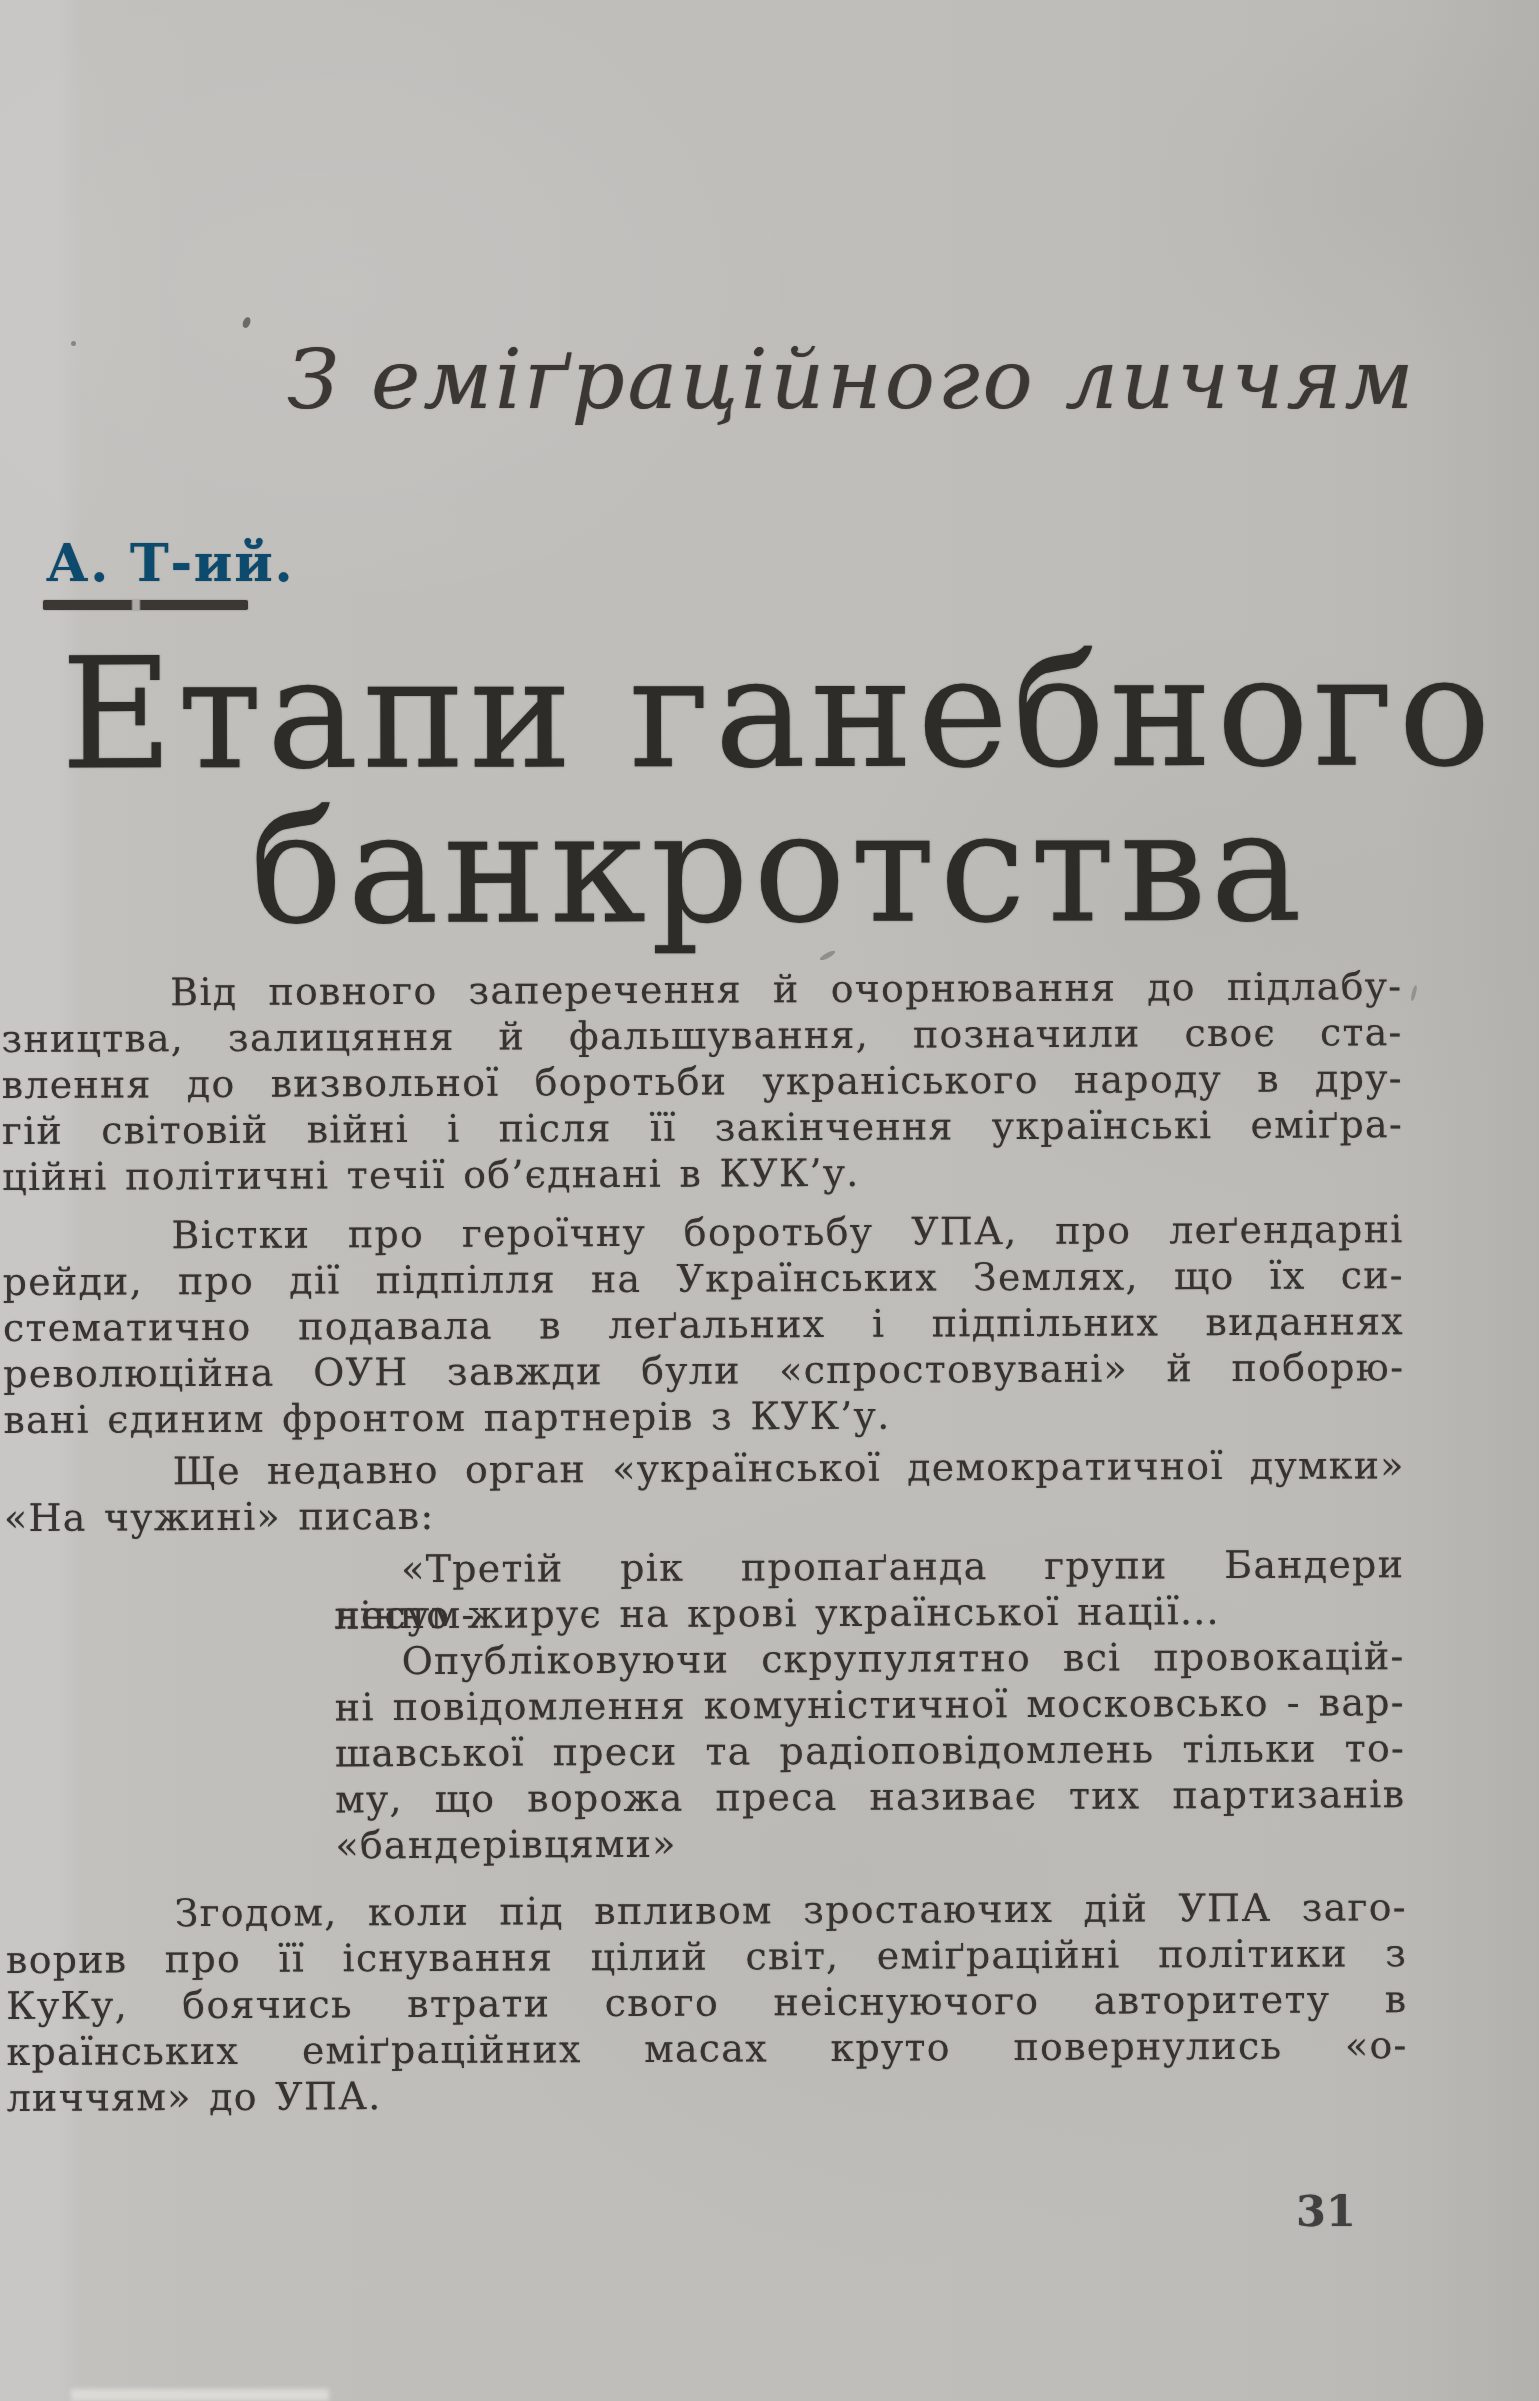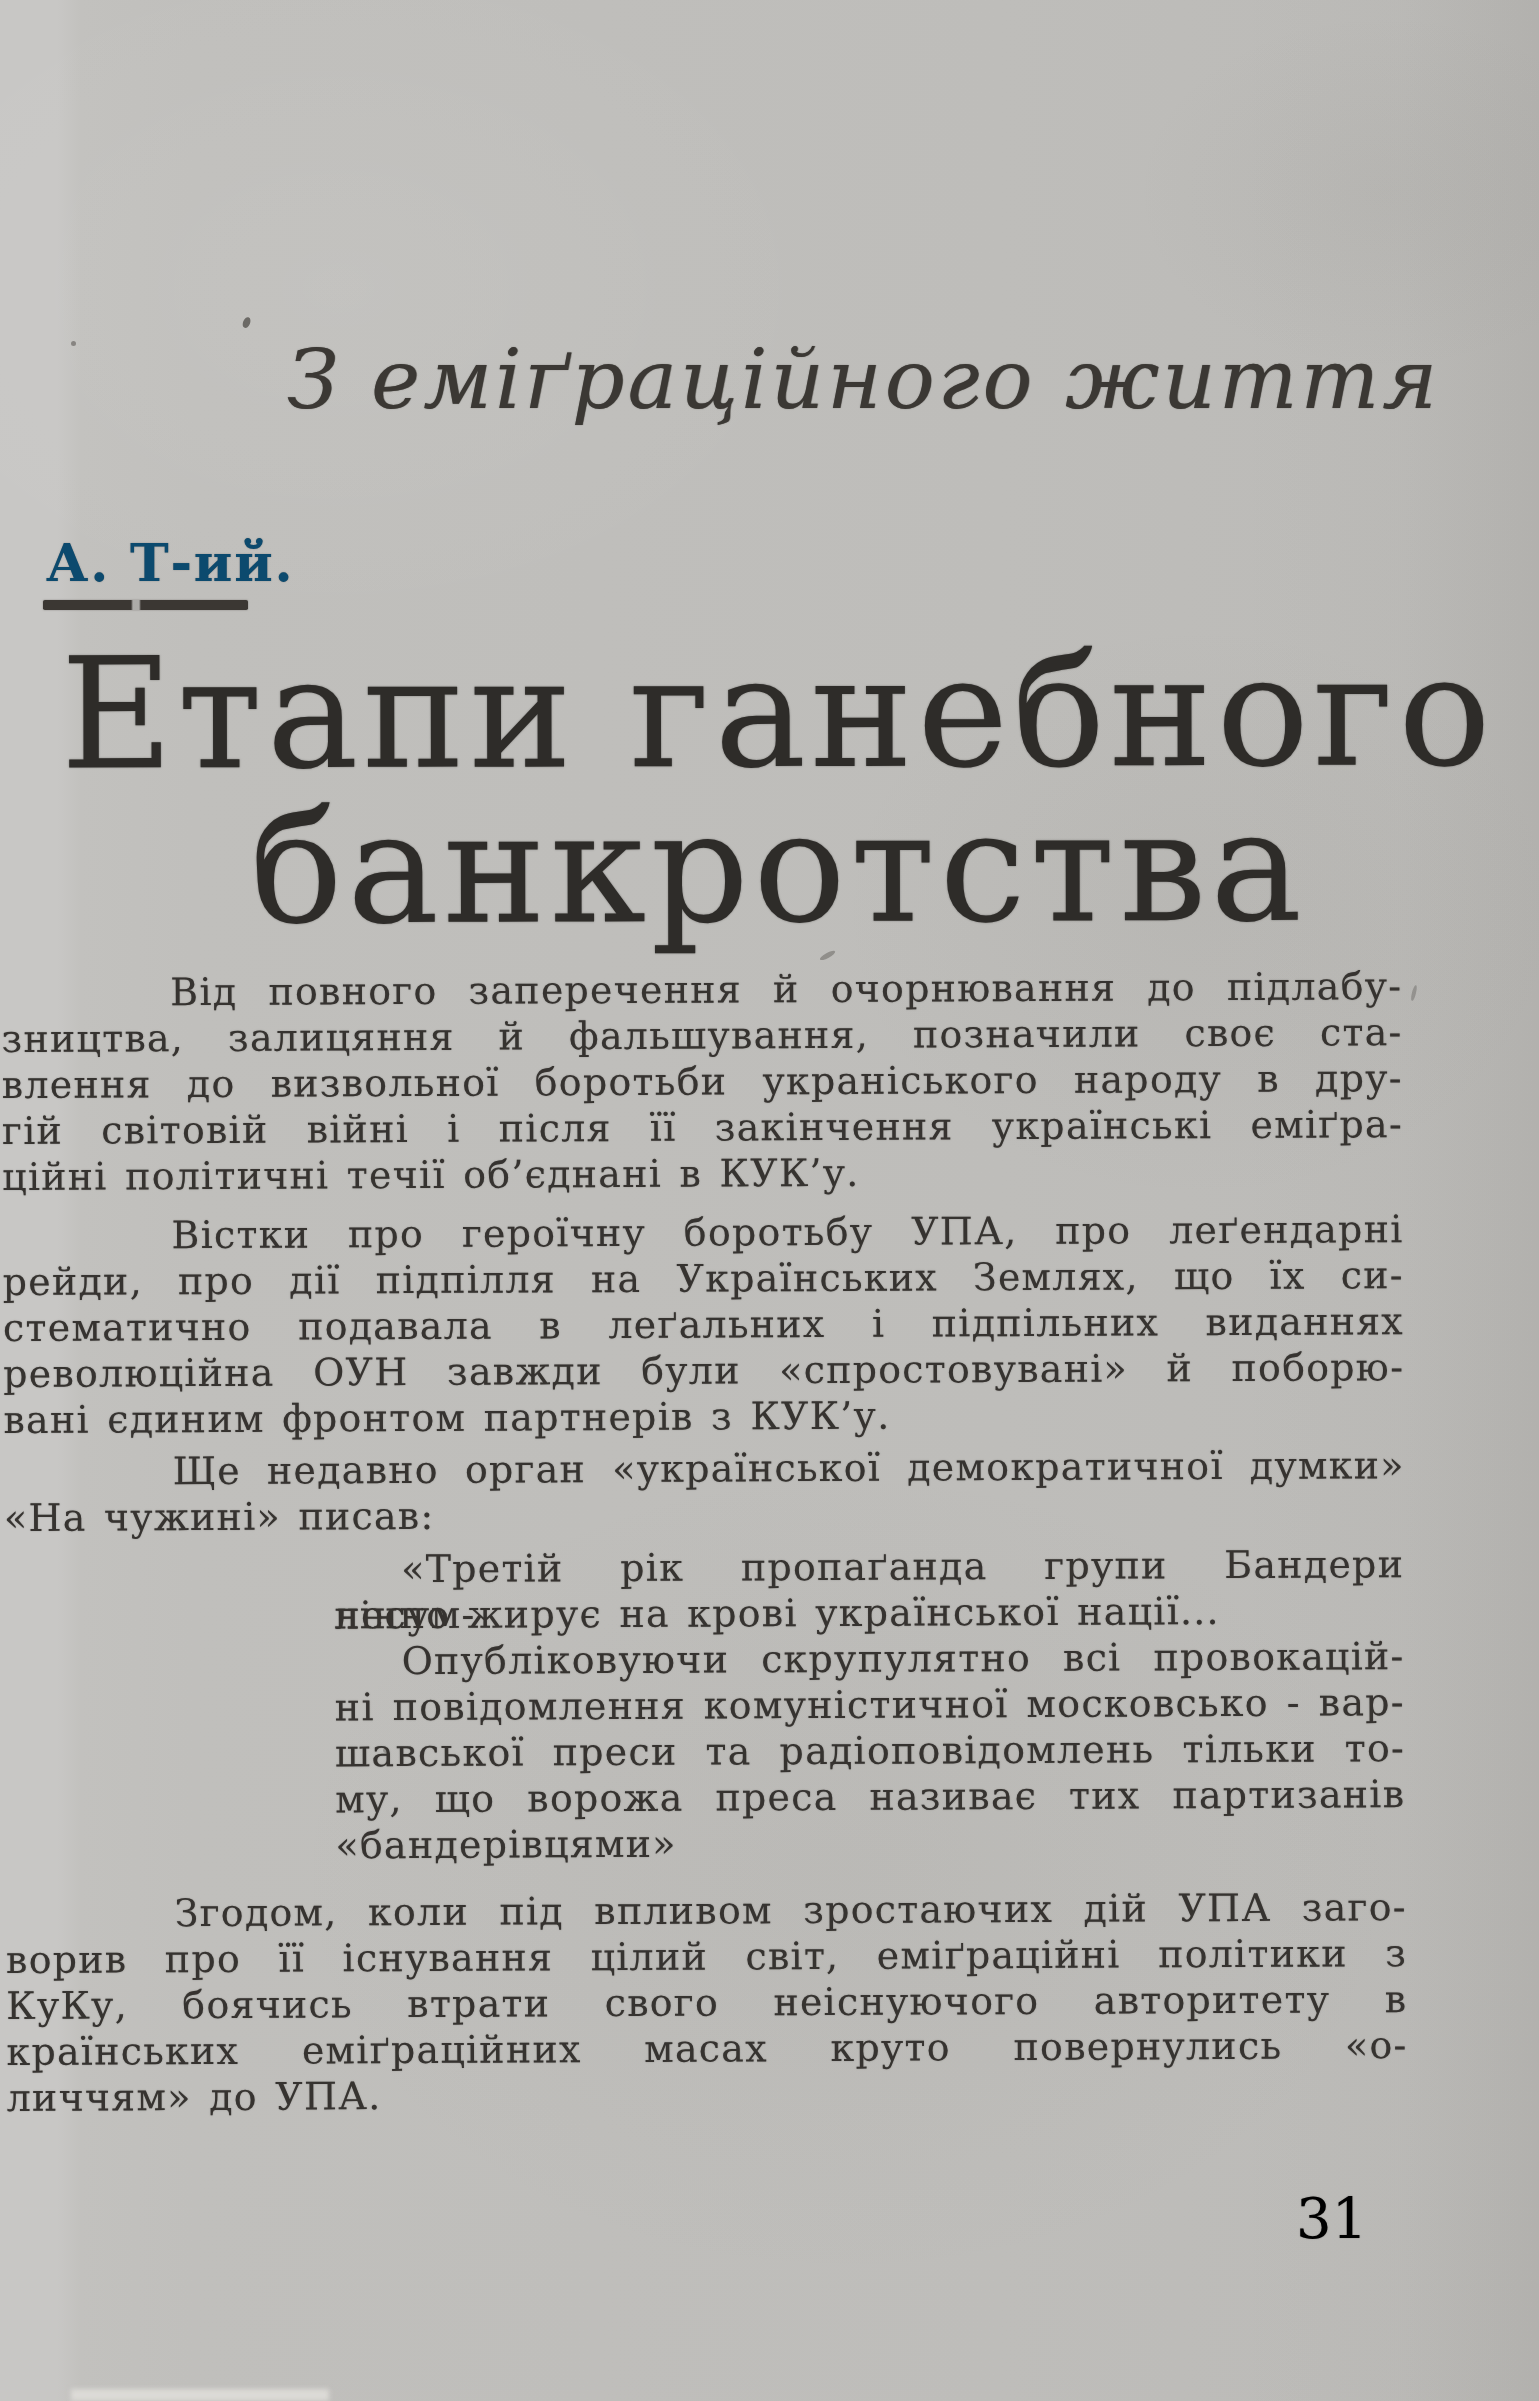--- a/index.html
+++ b/index.html
@@ -60,39 +60,39 @@
   .para .line.ind { text-indent: 169px; }
   .quote { margin-left: 330px; width: 1070px; }
   .quote .line.ind { text-indent: 67px; }
   .text-block > :nth-child(2) { margin-top: 13.2px; }
   .text-block > :nth-child(3) { margin-top: 6px; }
   .text-block > :nth-child(4) { margin-top: 7.2px; }
   .text-block > :nth-child(5) { margin-top: 20.4px; }
 
   .page-number {
     position: absolute; left: 1296px; top: 2186px;
-    font-size: 56px; font-weight: normal;
-    color: #000000; text-shadow: 0 0 1.2px rgba(51,48,44,0.55);
+    font-size: 43px; font-weight: bold;
+    color: #404040; text-shadow: 0 0 1.2px rgba(51,48,44,0.55);
   }
 
   .speck { position: absolute; background: rgba(62,58,53,0.65); border-radius: 50%; }
   .speck-1 { left: 243px; top: 317px; width: 6.6px; height: 11.4px; transform: rotate(22deg); }
   .speck-2 { left: 71px; top: 341px; width: 5.4px; height: 5.4px; opacity: .7; }
   .speck-3 { left: 819px; top: 953px; width: 17px; height: 4.8px; transform: rotate(-28deg); opacity: .55; }
   .speck-4 { left: 1412px; top: 985px; width: 3.6px; height: 15.6px; transform: rotate(14deg); opacity: .45; }
   .speck-5 { left: 383px; top: 1748px; width: 4.8px; height: 4.8px; opacity: .5; }
   .bottom-sliver {
     position: absolute; left: 71px; top: 2389px; width: 258px; height: 12px;
     background: rgba(224,223,219,0.85); filter: blur(2.4px);
   }
 </style>
 </head>
 <body>
 
-<div class="kicker">З еміґраційного життя</div>
+<div class="kicker">З еміґраційного личчям</div>
 
 <div class="author">А. Т-ий.</div>
 <div class="byline-rule"></div>
 
 <div class="article-title">
   <div>Етапи ганебного</div>
   <div>банкротства</div>
 </div>
 
 <div class="text-block" id="text-block">

